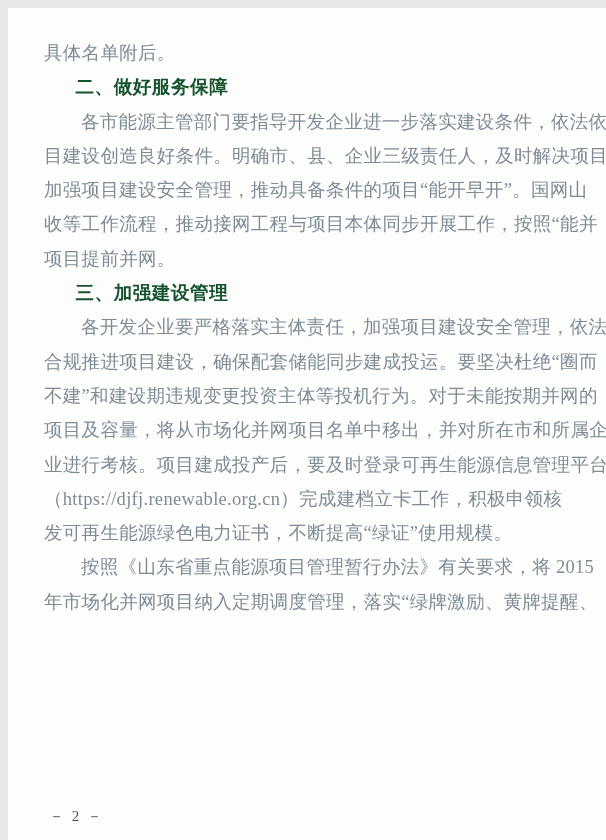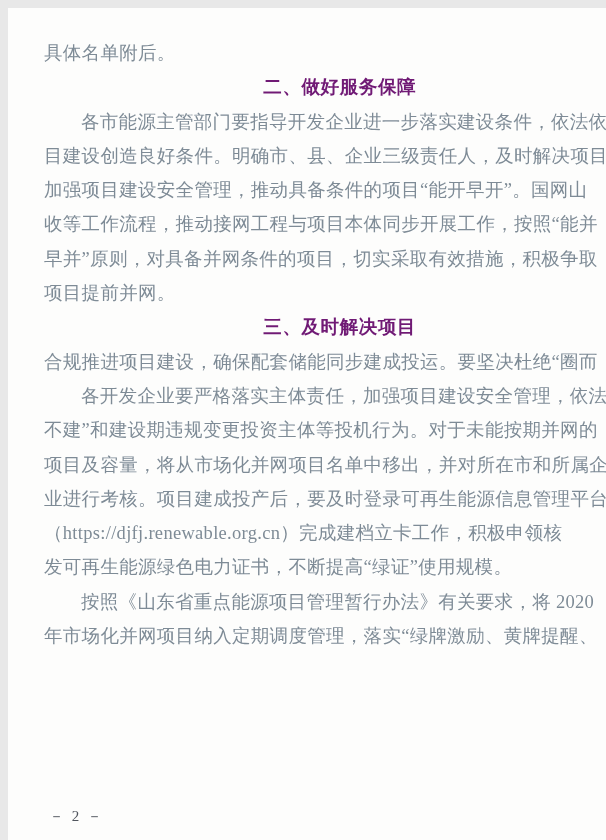--- a/index.html
+++ b/index.html
@@ -30,24 +30,23 @@
     color: #7e8b96;
     white-space: nowrap;
     overflow: visible;
   }
   .line.indent {
     text-indent: 2em;
   }
   .line.heading {
     font-family: "Liberation Sans", "DejaVu Sans", sans-serif;
     font-weight: bold;
-    color: #701a75;
+    color: #14532d;
     text-indent: 1.7em;
     letter-spacing: 0.6px;
-    text-align: center;
   }
   .footer {
     position: absolute;
     left: 41px;
     top: 799px;
     font-size: 15px;
     letter-spacing: 2px;
     color: #50555d;
     font-family: "Liberation Serif", "DejaVu Serif", serif;
   }
@@ -56,27 +55,26 @@
 <body>
 
 <div class="page">
   <div class="text-block">
     <div class="line body">具体名单附后。</div>
     <div class="line heading">二、做好服务保障</div>
     <div class="line indent">各市能源主管部门要指导开发企业进一步落实建设条件，依法依</div>
     <div class="line body">目建设创造良好条件。明确市、县、企业三级责任人，及时解决项目</div>
     <div class="line body">加强项目建设安全管理，推动具备条件的项目“能开早开”。国网山</div>
     <div class="line body">收等工作流程，推动接网工程与项目本体同步开展工作，按照“能并</div>
-    <div class="line body">早并”原则，对具备并网条件的项目，切实采取有效措施，积极争取</div>
     <div class="line body">项目提前并网。</div>
-    <div class="line heading">三、及时解决项目</div>
+    <div class="line heading">三、加强建设管理</div>
+    <div class="line indent">各开发企业要严格落实主体责任，加强项目建设安全管理，依法</div>
     <div class="line body">合规推进项目建设，确保配套储能同步建成投运。要坚决杜绝“圈而</div>
-    <div class="line indent">各开发企业要严格落实主体责任，加强项目建设安全管理，依法</div>
     <div class="line body">不建”和建设期违规变更投资主体等投机行为。对于未能按期并网的</div>
     <div class="line body">项目及容量，将从市场化并网项目名单中移出，并对所在市和所属企</div>
     <div class="line body">业进行考核。项目建成投产后，要及时登录可再生能源信息管理平台</div>
     <div class="line body">（https://djfj.renewable.org.cn）完成建档立卡工作，积极申领核</div>
     <div class="line body">发可再生能源绿色电力证书，不断提高“绿证”使用规模。</div>
-    <div class="line indent">按照《山东省重点能源项目管理暂行办法》有关要求，将 2020</div>
+    <div class="line indent">按照《山东省重点能源项目管理暂行办法》有关要求，将 2015</div>
     <div class="line body">年市场化并网项目纳入定期调度管理，落实“绿牌激励、黄牌提醒、</div>
   </div>
   <div class="footer">－ 2 －</div>
 </div>
 
 </body></html>

